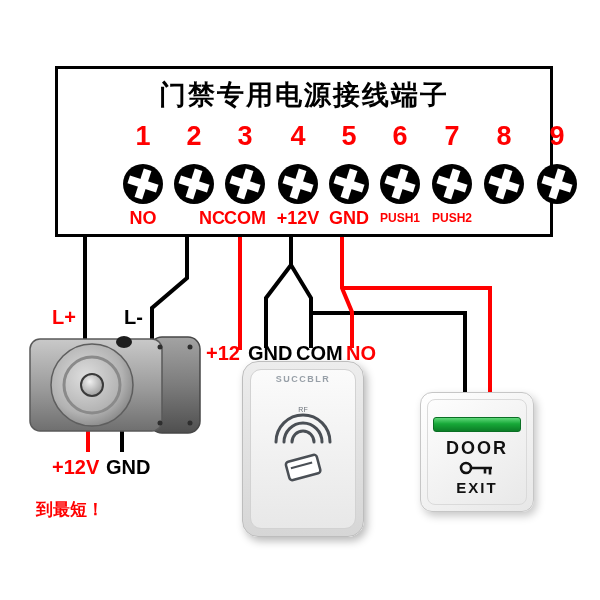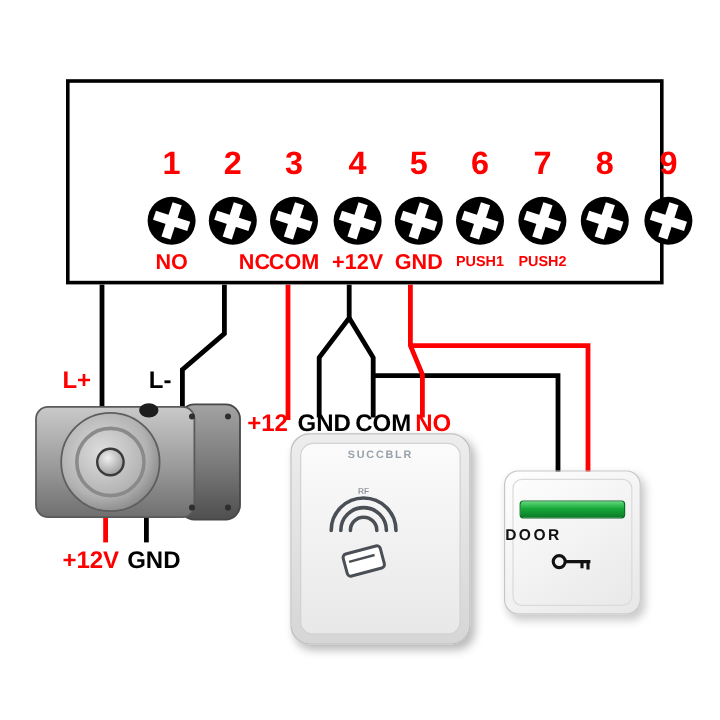--- a/index.html
+++ b/index.html
@@ -25,34 +25,34 @@
   
   .wlab{position:absolute;font-weight:bold;font-size:20px;}
   .wlab.red{color:#ff0000;}
   .wlab.blk{color:#000;}
   .wlab.lg{font-size:20px;}
   
   .lock{position:absolute;left:28px;top:333px;width:175px;height:102px;}
   
   .reader{position:absolute;left:242px;top:361px;width:120px;height:174px;border-radius:16px;
     background:linear-gradient(180deg,#ededed,#d6d6d6);border:1px solid #bdbdbd;
-    box-shadow:3px 4px 8px rgba(0,0,0,.28);padding-left:28px;}
+    box-shadow:3px 4px 8px rgba(0,0,0,.28);}
   .reader-inner{position:absolute;left:7px;top:7px;right:7px;bottom:7px;border-radius:11px;
     background:linear-gradient(180deg,#fbfbfb,#e8e8e8);border:1px solid #d2d2d2;}
   .reader-brand{position:absolute;left:0;top:12px;width:100%;text-align:center;font-size:9px;
     color:#98a0a8;letter-spacing:1.5px;font-weight:bold;}
   .reader-art{position:absolute;left:0;top:0;width:120px;height:174px;}
   
   .exitbtn{position:absolute;left:420px;top:392px;width:112px;height:118px;border-radius:12px;
     background:linear-gradient(145deg,#ffffff,#e7e7e7);border:1px solid #c6c6c6;
     box-shadow:3px 4px 8px rgba(0,0,0,.22);}
   .exit-inner{position:absolute;left:6px;top:6px;right:6px;bottom:6px;border:1px solid #dadada;border-radius:8px;}
   .exit-green{position:absolute;left:12px;top:24px;right:12px;height:13px;border-radius:3px;
     background:linear-gradient(180deg,#5fd87a,#17a838 45%,#0c7d27);border:1px solid #0a6f24;}
-  .exit-door{position:absolute;left:0;top:45px;width:100%;font-size:13px;font-weight:bold;color:#111;letter-spacing:2px;}
+  .exit-door{position:absolute;left:0;top:45px;width:100%;text-align:center;font-size:18px;font-weight:bold;color:#111;letter-spacing:2px;}
   .exit-key{position:absolute;left:50%;top:66px;transform:translateX(-50%);}
   .exit-exit{position:absolute;left:0;top:86px;width:100%;text-align:center;font-size:15px;font-weight:bold;color:#111;letter-spacing:2px;}
   
   .note{position:absolute;left:36px;top:498px;color:#ff0000;font-weight:bold;font-size:17px;line-height:23px;}
 </style>
 </head>
 <body>
 
 <div class="stage">
 
@@ -63,20 +63,21 @@
     <polyline points="291,237 291,265 266,298 266,348" stroke="#000000"></polyline>
     <polyline points="291,265 311,298 311,348" stroke="#000000"></polyline>
     <polyline points="311,313 465,313 465,394" stroke="#000000"></polyline>
     <polyline points="342,237 342,288 352,312 352,348" stroke="#ff0000"></polyline>
     <polyline points="342,288 490,288 490,394" stroke="#ff0000"></polyline>
     <polyline points="88,425 88,452" stroke="#ff0000"></polyline>
     <polyline points="122,425 122,452" stroke="#000000"></polyline>
   </svg>
 
   <div class="panel">
+    <div class="panel-title">门禁专用电源接线端子</div>
 
     <span class="tnum" style="left:59px">1</span>
     <span class="tnum" style="left:110px">2</span>
     <span class="tnum" style="left:161px">3</span>
     <span class="tnum" style="left:214px">4</span>
     <span class="tnum" style="left:265px">5</span>
     <span class="tnum" style="left:316px">6</span>
     <span class="tnum" style="left:368px">7</span>
     <span class="tnum" style="left:420px">8</span>
     <span class="tnum" style="left:473px">9</span>
@@ -157,18 +158,20 @@
   </div>
 
   <div class="exitbtn">
     <div class="exit-inner"></div>
     <div class="exit-green"></div>
     <div class="exit-door">DOOR</div>
     <svg class="exit-key" width="36" height="18" viewBox="0 0 36 18">
       <circle cx="7" cy="9" r="5" fill="none" stroke="#111" stroke-width="2.6"></circle>
       <path d="M12.2 9 H33 M26 9 V14.5 M31 9 V15.5" fill="none" stroke="#111" stroke-width="2.6"></path>
     </svg>
+    <div class="exit-exit">EXIT</div>
   </div>
 
   <div class="note">
+    <div>到最短！</div>
   </div>
 
 </div>
 
 </body></html>

